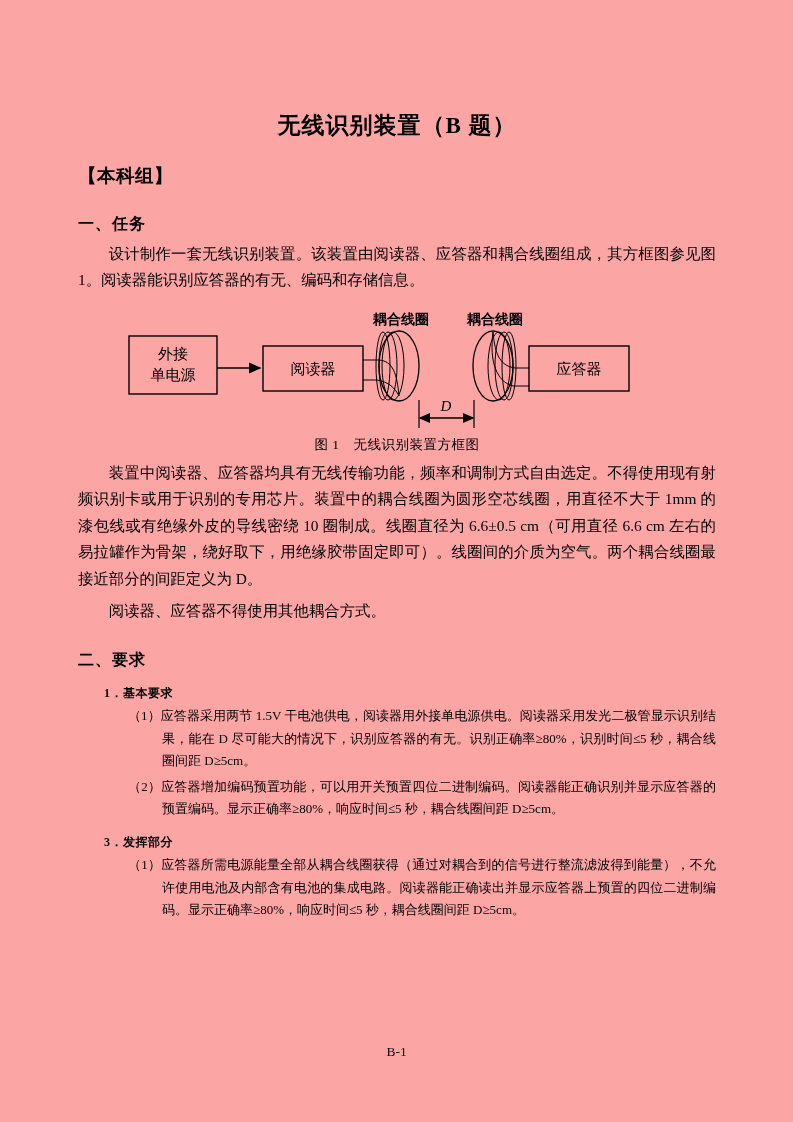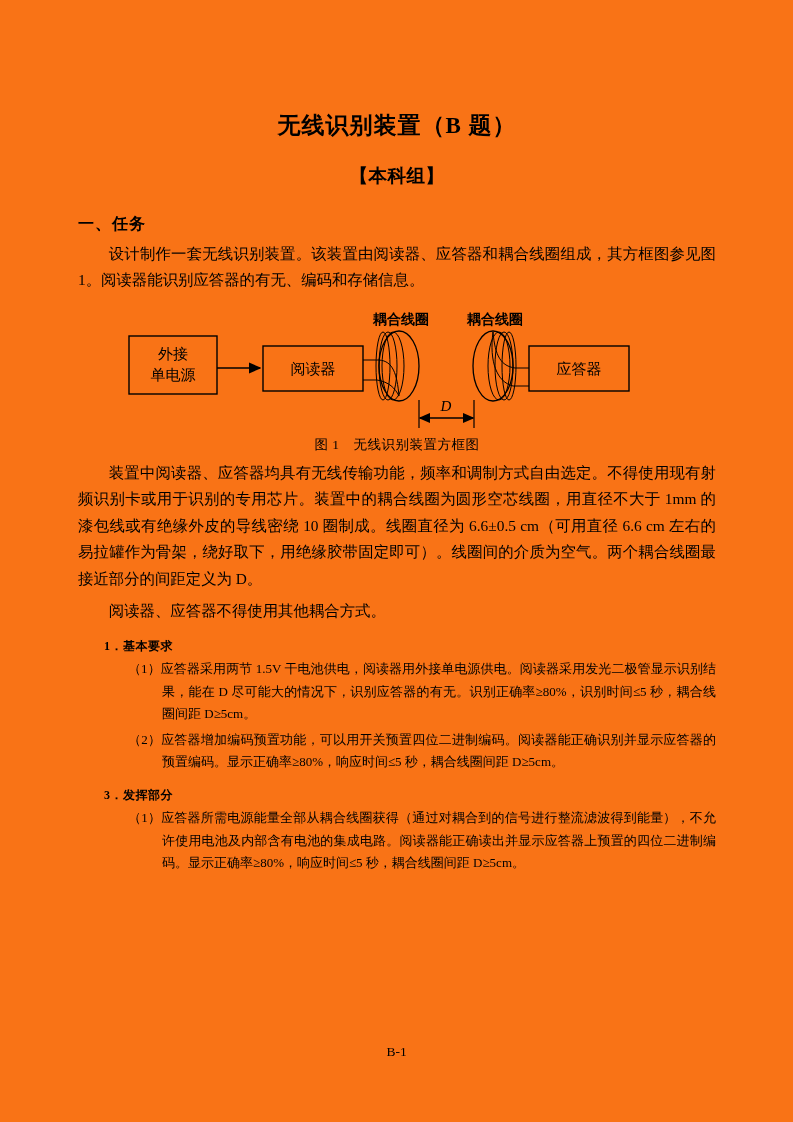--- a/index.html
+++ b/index.html
@@ -4,21 +4,21 @@
 <style>
   html, body {
     margin: 0;
     padding: 0;
     background: #ffffff;
   }
   .page {
     position: relative;
     width: 793px;
     height: 1122px;
-    background: #f97316;
+    background: #fca5a5;
     margin: 0 auto;
     font-family: "Liberation Serif", "DejaVu Serif", serif;
     color: #000000;
     overflow: hidden;
   }
   .content {
     position: absolute;
     left: 78px;
     top: 0;
     width: 638px;
@@ -27,21 +27,20 @@
   
   .doc-title {
     text-align: center;
     font-size: 23px;
     font-weight: bold;
     letter-spacing: 1px;
     margin-top: 112px;
     line-height: 1.2;
   }
   .doc-subtitle {
-    text-align: center;
     font-size: 18.5px;
     font-weight: bold;
     margin-top: 23px;
     letter-spacing: 0.5px;
   }
 
   
   .h1 {
     font-size: 16px;
     font-weight: bold;
@@ -171,20 +170,21 @@
         <line x1="377" y1="92" x2="377" y2="120" stroke="#000" stroke-width="1.2"></line>
         <line x1="323" y1="110" x2="376" y2="110" stroke="#000" stroke-width="1.3" marker-start="url(#arrL)" marker-end="url(#arrR)"></line>
         <text x="349" y="103" font-family="'Liberation Serif', serif" font-size="15" font-style="italic" text-anchor="middle">D</text>
       </svg>
       <div class="fig-caption">图 1　无线识别装置方框图</div>
     </div>
 
     <div class="para indent2">装置中阅读器、应答器均具有无线传输功能，频率和调制方式自由选定。不得使用现有射频识别卡或用于识别的专用芯片。装置中的耦合线圈为圆形空芯线圈，用直径不大于 1mm 的漆包线或有绝缘外皮的导线密绕 10 圈制成。线圈直径为 6.6±0.5 cm（可用直径 6.6 cm 左右的易拉罐作为骨架，绕好取下，用绝缘胶带固定即可）。线圈间的介质为空气。两个耦合线圈最接近部分的间距定义为 D。</div>
     <div class="para indent2">阅读器、应答器不得使用其他耦合方式。</div>
 
+    <div class="h1">二、要求</div>
 
     <div class="h2">1．基本要求</div>
     <div class="item">
       <span class="num">（1）</span><span>应答器采用两节 1.5V 干电池供电，阅读器用外接单电源供电。阅读器采用发光二极管显示识别结果，能在 D 尽可能大的情况下，识别应答器的有无。识别正确率≥80%，识别时间≤5 秒，耦合线圈间距 D≥5cm。</span>
     </div>
     <div class="item">
       <span class="num">（2）</span><span>应答器增加编码预置功能，可以用开关预置四位二进制编码。阅读器能正确识别并显示应答器的预置编码。显示正确率≥80%，响应时间≤5 秒，耦合线圈间距 D≥5cm。</span>
     </div>
 
     <div class="h2">3．发挥部分</div>

